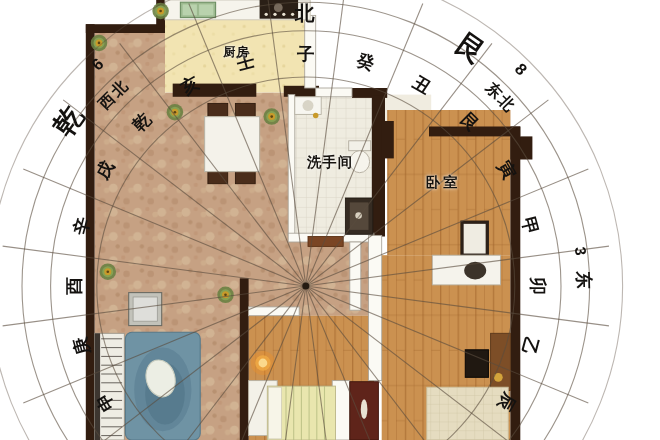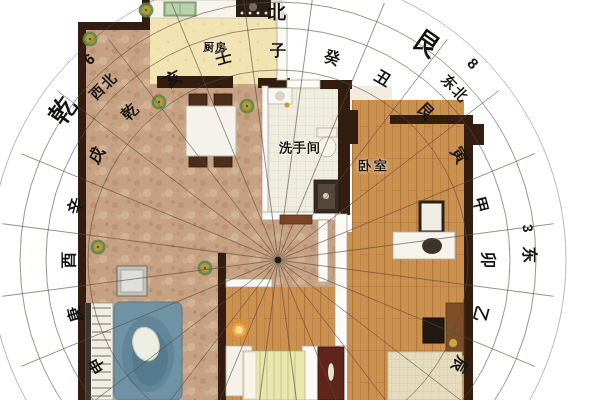--- a/index.html
+++ b/index.html
@@ -243,14 +243,14 @@
         <text x="428.8506027603251" y="44.563012351995155" font-size="26" font-weight="900" transform="rotate(35 428.8506027603251 44.563012351995155)" class="cchar" letter-spacing="2">艮</text>
         <text x="473.86857838867365" y="64.13142161132632" font-size="15" font-weight="bold" transform="rotate(45 473.86857838867365 64.13142161132632)" class="cchar" letter-spacing="2">8</text>
         <text x="455.6769306836468" y="88.41938249662766" font-size="14" font-weight="bold" transform="rotate(46 455.6769306836468 88.41938249662766)" class="cchar" letter-spacing="2">东北</text>
         <text x="528.1216302136131" y="229.28892546190283" font-size="14" font-weight="bold" transform="rotate(83 528.1216302136131 229.28892546190283)" class="cchar" letter-spacing="2">3</text>
         <text x="529.9616191794106" y="255.6019935778046" font-size="16" font-weight="bold" transform="rotate(89 529.9616191794106 255.6019935778046)" class="cchar" letter-spacing="2">东</text>
       </g>
 </svg>
 
 <div class="room-label" style="left: 215px; top: 47px; font-size: 11px; letter-spacing: 1px;">厨房</div>
 <div class="room-label" style="left: 300px; top: 148px; font-size: 13px; letter-spacing: 1px;">洗手间</div>
-<div class="room-label" style="left: 374px; top: 166px; font-size: 13px; letter-spacing: 3px;">卧室</div>
+<div class="room-label" style="left: 403px; top: 166px; font-size: 13px; letter-spacing: 3px;">卧室</div>
 </div>
 
 </body></html>

